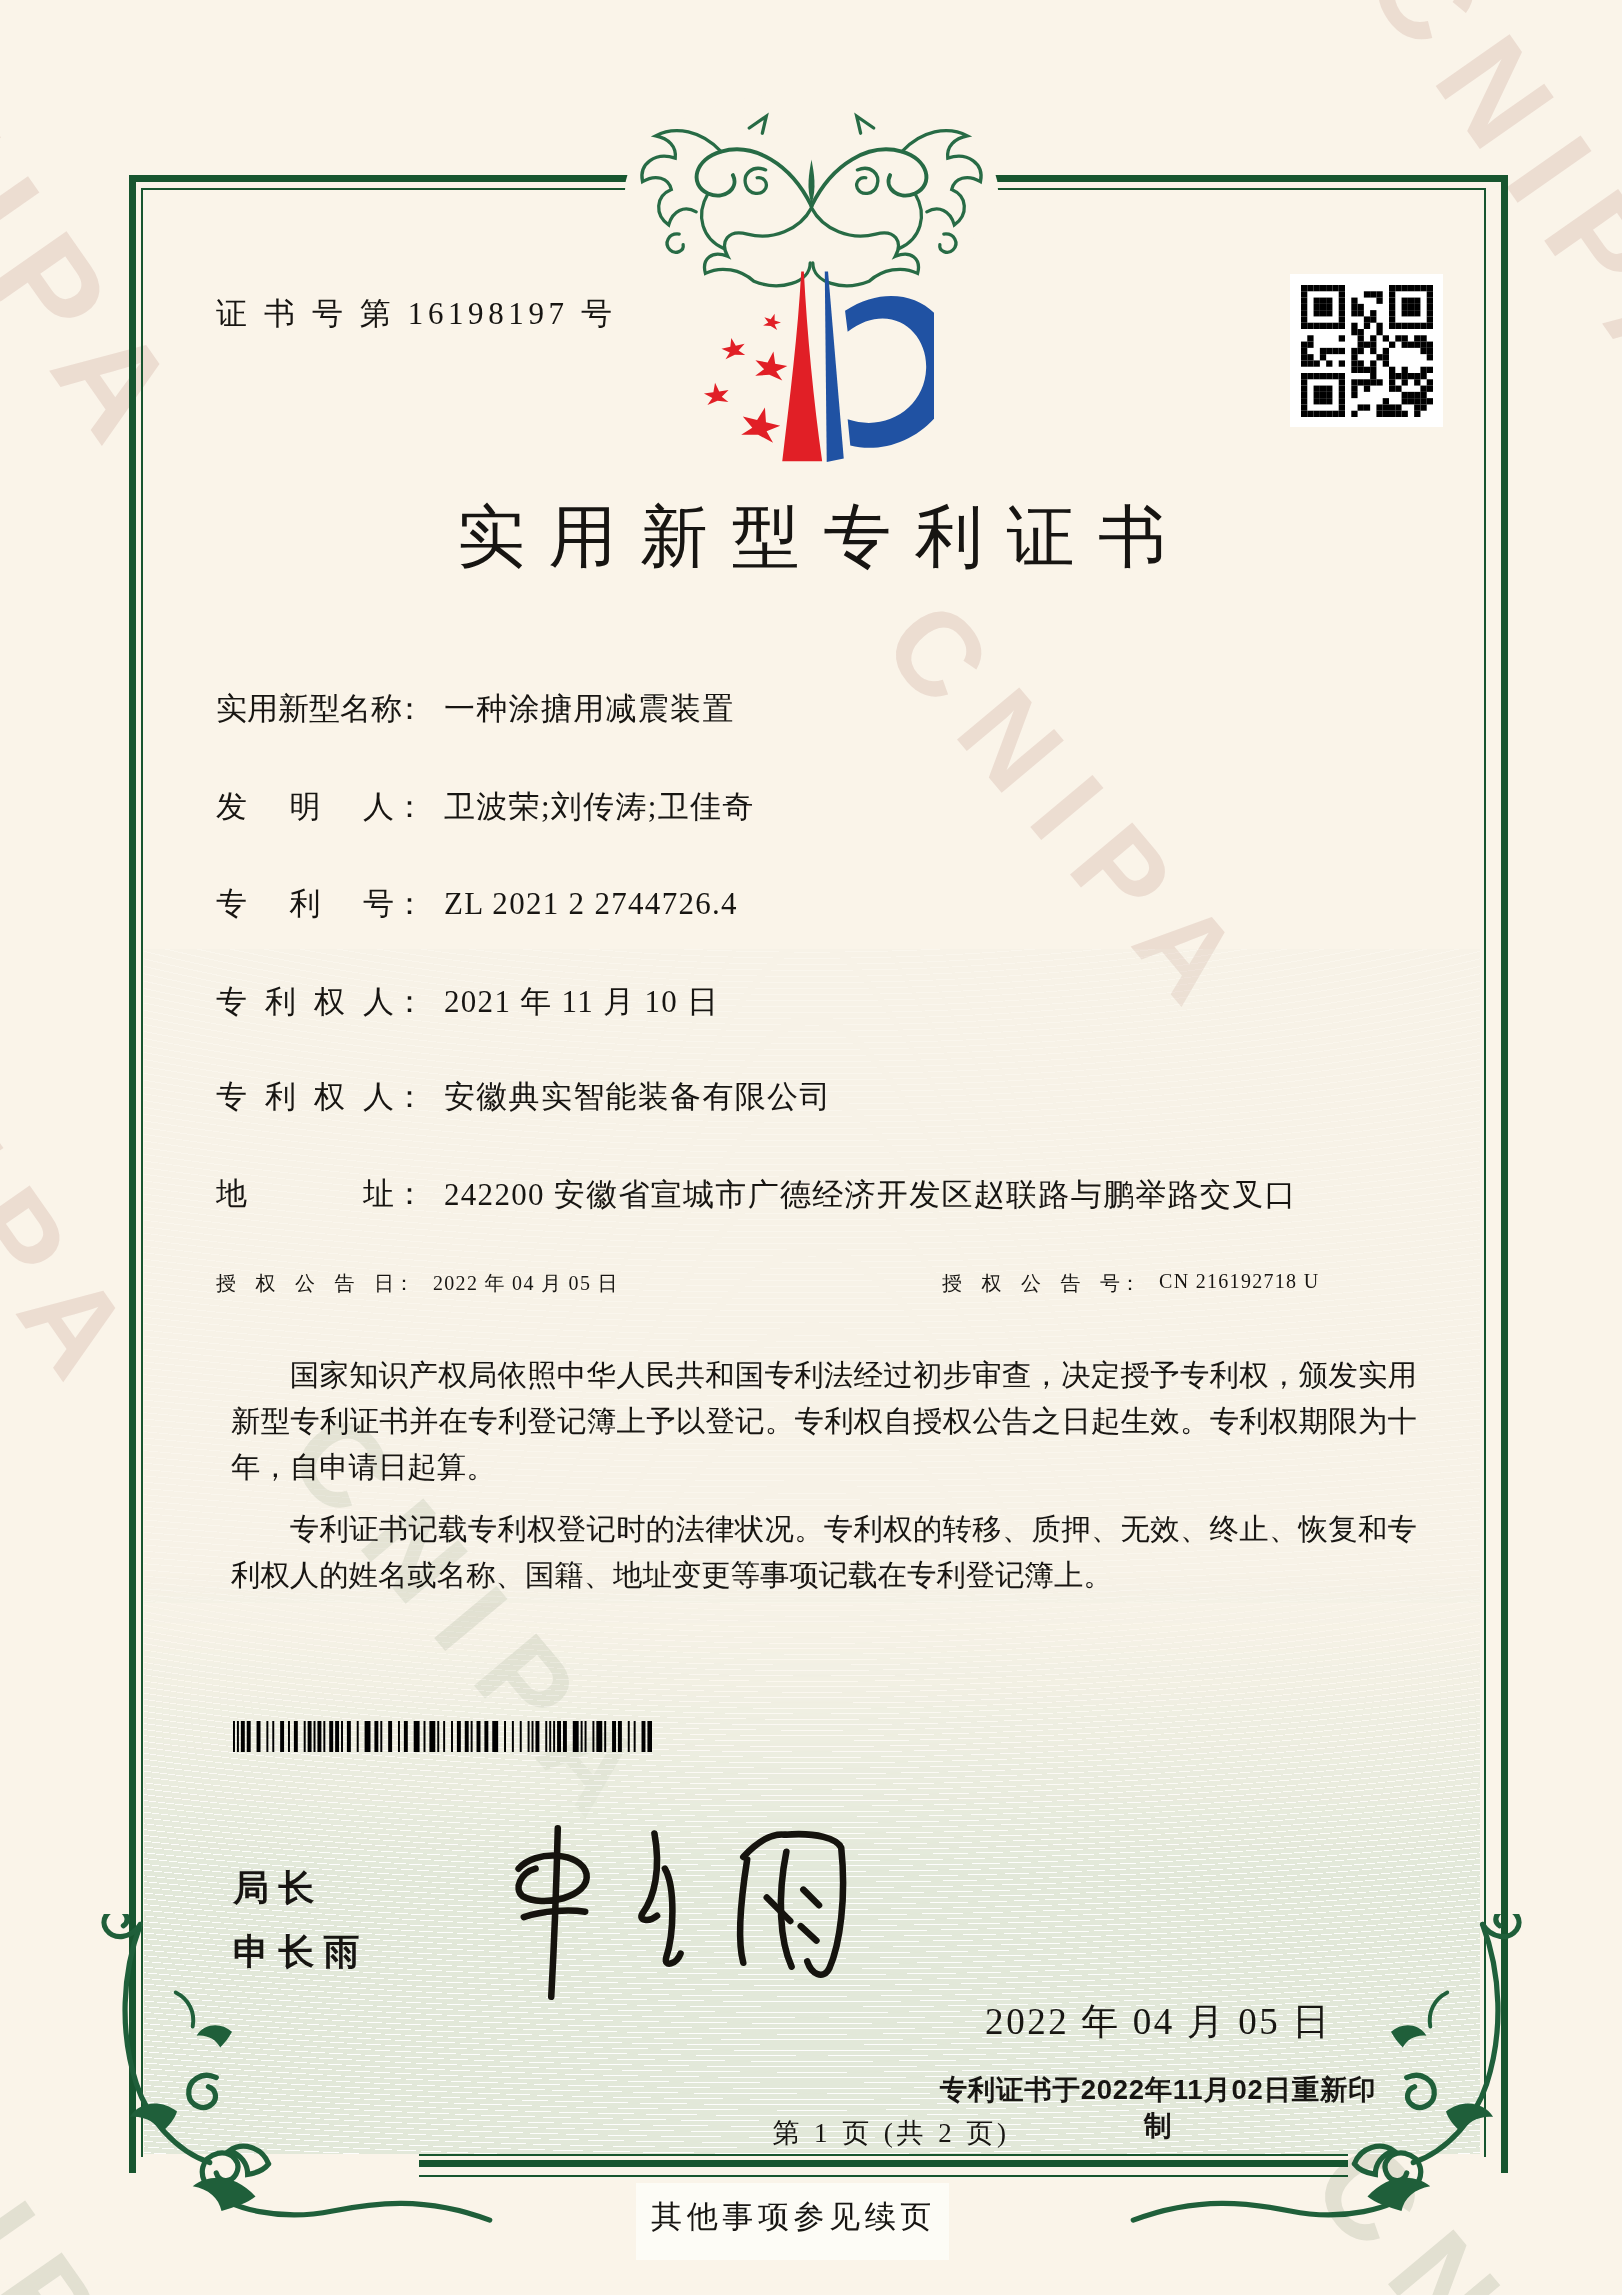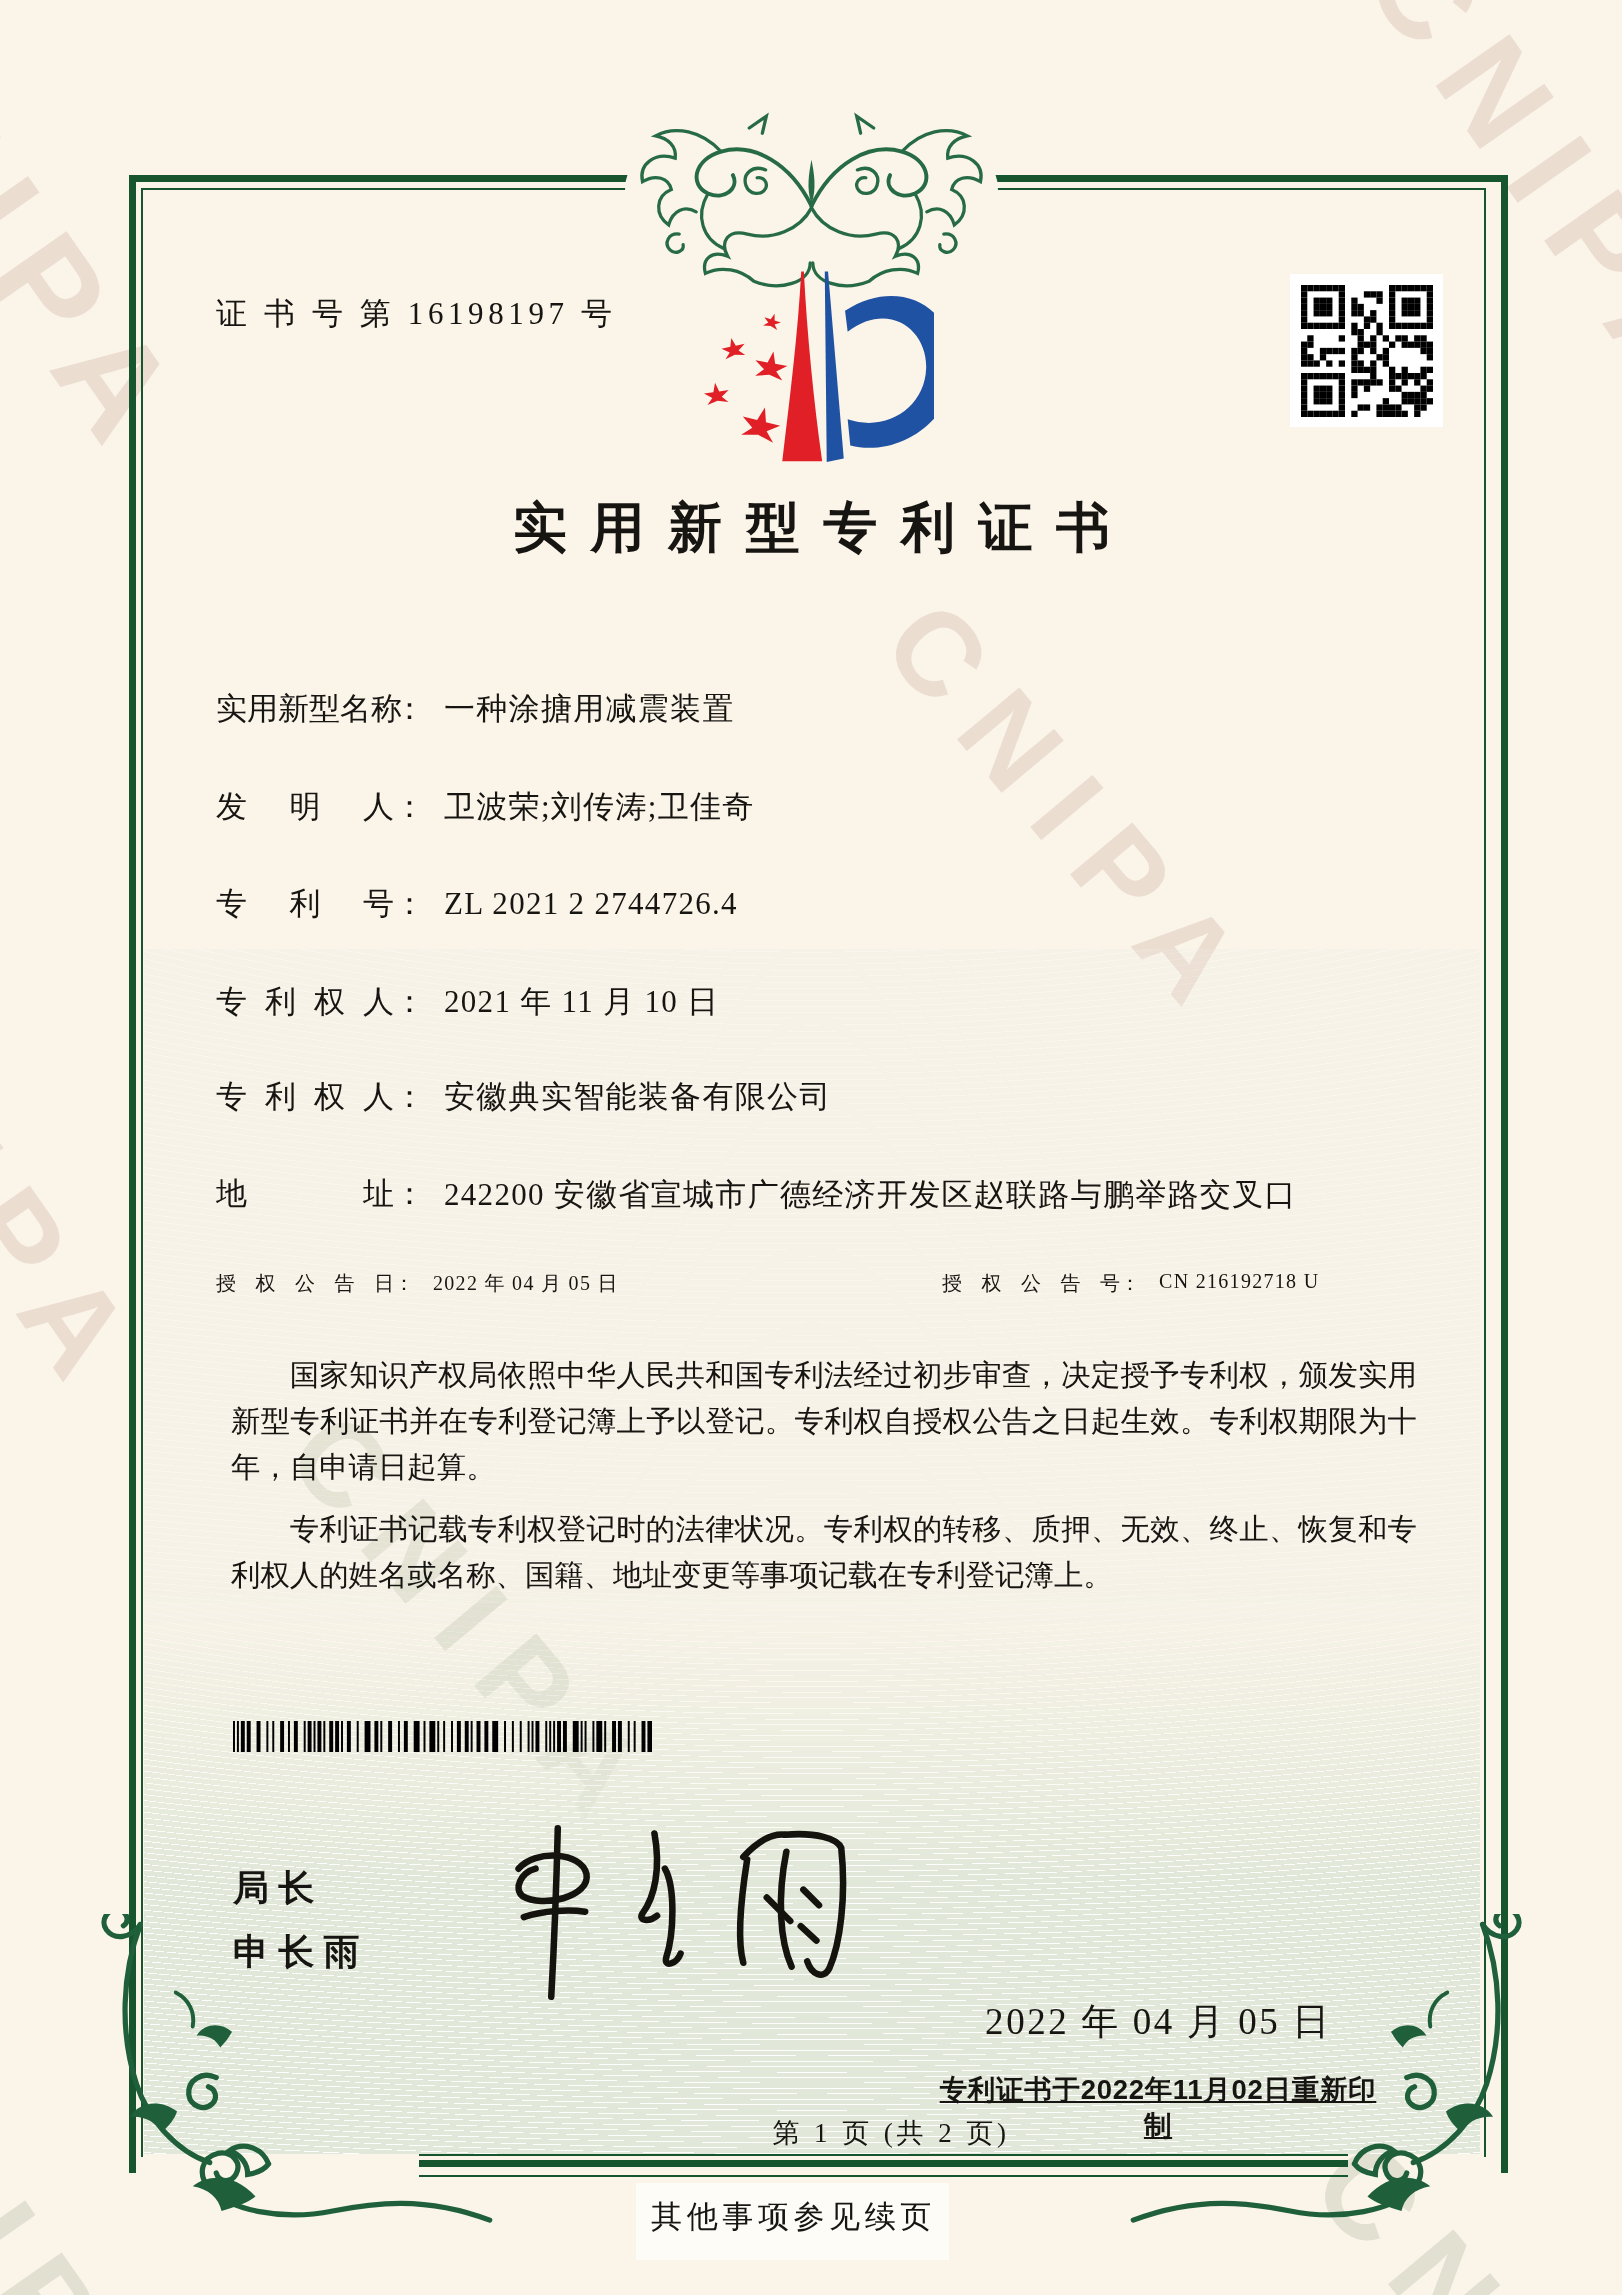--- a/index.html
+++ b/index.html
@@ -41,21 +41,21 @@
   .bline-thick{left:419px;top:2160px;width:929px;height:7.2px;}
   .bline-outerthin{left:419px;top:2175px;width:929px;height:2px;}
   .halo{position:absolute;left:625px;top:92px;width:373px;height:196px;border-radius:50%;
         background:#faf4e9;}
   .ornament{position:absolute;pointer-events:none;}
   
   .cert-no{position:absolute;left:216px;top:293px;font-size:31px;letter-spacing:4.6px;}
   .qr-box{position:absolute;left:1290px;top:274px;width:153px;height:153px;background:#fff;}
   .qr-box svg{position:absolute;left:10.5px;top:10.5px;}
   .title{position:absolute;left:0;top:492px;width:1623px;text-align:center;
-    font-size:54px;font-weight:bold;letter-spacing:23.6px;text-indent:23.6px;}
+    font-size:68px;font-weight:normal;letter-spacing:23.6px;text-indent:23.6px;}
   
   .fields{position:absolute;left:216px;top:0;width:1230px;}
   .frow{position:absolute;left:0;font-size:31px;line-height:43px;white-space:nowrap;}
   .frow:nth-child(1){top:687px}
   .frow:nth-child(2){top:785px}
   .frow:nth-child(3){top:882px}
   .frow:nth-child(4){top:980px}
   .frow:nth-child(5){top:1075px}
   .frow:nth-child(6){top:1172px}
   .flabel{display:inline-block;width:178px;text-align:justify;text-align-last:justify;
@@ -76,21 +76,21 @@
   .chief{position:absolute;left:233px;font-family:Liberation Sans, sans-serif;
          font-weight:bold;font-size:36px;letter-spacing:9.2px;}
   .chief-title{top:1864px;}
   .chief-name{top:1928px;}
   .sig{position:absolute;left:458px;top:1806px;}
   
   .issue-date{position:absolute;left:949px;top:1997px;width:419px;text-align:center;
               font-size:37px;letter-spacing:2.6px;}
   .reprint{position:absolute;left:929px;top:2072px;width:458px;text-align:center;
            font-family:"Liberation Sans","DejaVu Sans",sans-serif;font-weight:bold;
-           font-size:27.5px;letter-spacing:0.7px;text-decoration:underline;}
+           font-size:27.5px;letter-spacing:0.7px;}
   .pagenum{position:absolute;left:604px;top:2115px;width:406px;text-align:right;
            font-size:27px;letter-spacing:3.9px;}
   .cont-box{position:absolute;left:636px;top:2183px;width:313px;height:77px;background:#fdfcf6;}
   .cont-note{position:absolute;left:571px;top:2196px;width:445px;text-align:center;
              font-size:31px;letter-spacing:4.6px;}
 </style>
 </head>
 <body>
 
 <div class="page">

